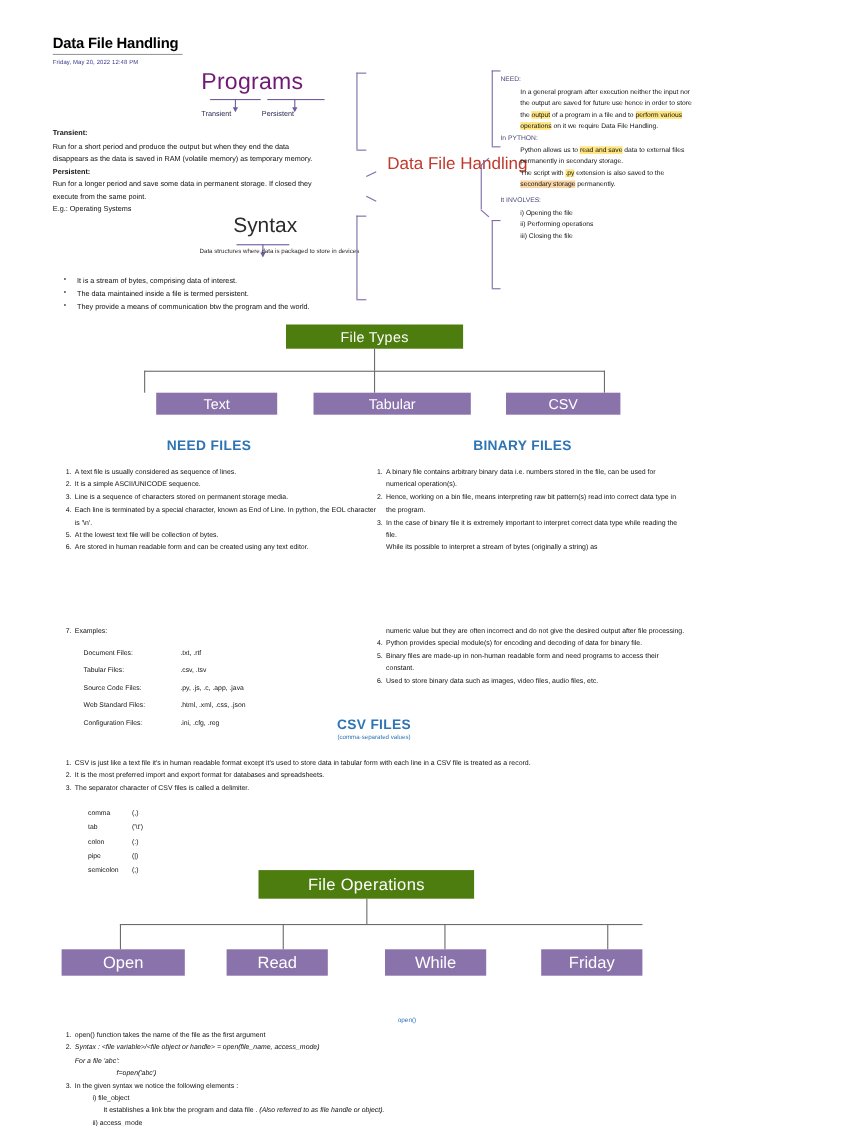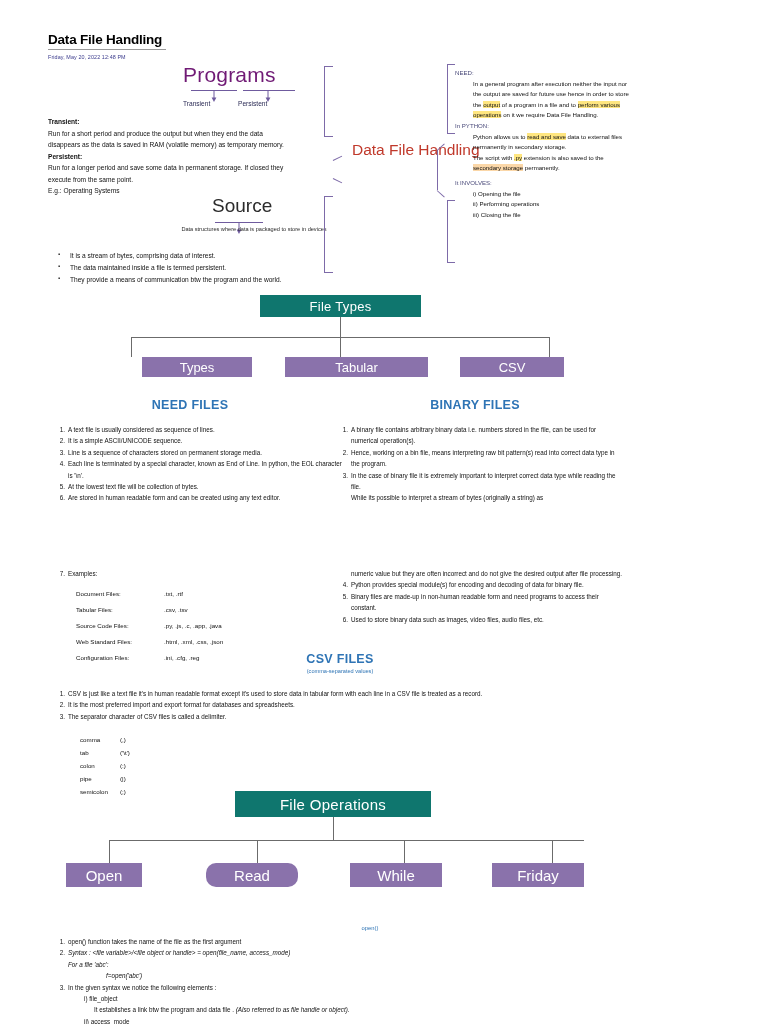--- a/index.html
+++ b/index.html
@@ -141,21 +141,21 @@
     line-height: 10.6px;
     color: #111;
   }
   #need-block .sect { color: #4a4a7a; }
   #need-block .ind { padding-left: 18px; }
   .hl-y { background: #ffe680; }
   .hl-o { background: #fbd7a8; }
 
   
   .node-blue {
-    background: #0f766e;
+    background: #4d7c0f;
     color: #ffffff;
     text-align: center;
     font-size: 13px;
     letter-spacing: 0.3px;
     display: flex; align-items: center; justify-content: center;
   }
   .node-purple {
     background: #8a72ab;
     color: #ffffff;
     text-align: center;
@@ -212,22 +212,22 @@
 
   
   #node-file-ops { left: 235px; top: 791px; width: 196px; height: 26px; font-size: 15px; }
   #fo-stem { left: 333px; top: 817px; width: 1px; height: 23px; }
   #fo-hbar { left: 109px; top: 840px; width: 475px; height: 1px; }
   #fo-d1 { left: 109px; top: 840px; width: 1px; height: 23px; }
   #fo-d2 { left: 257px; top: 840px; width: 1px; height: 23px; }
   #fo-d3 { left: 404px; top: 840px; width: 1px; height: 23px; }
   #fo-d4 { left: 552px; top: 840px; width: 1px; height: 23px; }
   .node-op { height: 24px; font-size: 15px; }
-  #node-open  { left: 66px;  top: 863px; width: 76px; }
-  #node-read  { left: 206px; top: 863px; width: 92px; border-radius: 10px; }
+  #node-open  { left: 56px;  top: 863px; width: 112px; }
+  #node-read  { left: 206px; top: 863px; width: 92px; }
   #node-write { left: 350px; top: 863px; width: 92px; }
   #node-close { left: 492px; top: 863px; width: 92px; }
 
   .ital { font-style: italic; }
 </style>
 </head>
 <body>
 
 <div class="page">
 
@@ -251,21 +251,21 @@
   <div class="abs" id="left-para">
     <div><b>Transient:</b></div>
     <div>Run for a short period and produce the output but when they end the data</div>
     <div>disappears as the data is saved in RAM (volatile memory) as temporary memory.</div>
     <div><b>Persistent:</b></div>
     <div>Run for a longer period and save some data in permanent storage. If closed they</div>
     <div>execute from the same point.</div>
     <div>E.g.: Operating Systems</div>
   </div>
 
-  <div class="abs" id="files-heading">Source</div>
+  <div class="abs" id="files-heading">Syntax</div>
   <div class="abs" id="files-ul"></div>
   <svg class="abs down-arrow" id="files-arrow" viewBox="0 0 8 12">
     <line x1="4" y1="0" x2="4" y2="9" stroke="#6f5b9e" stroke-width="1"></line>
     <polygon points="4,12 1.6,7.5 6.4,7.5" fill="#6f5b9e"></polygon>
   </svg>
   <div class="abs" id="files-sub">Data structures where data is packaged to store in devices</div>
   <div class="abs" id="files-bullets">
     <div class="bl">It is a stream of bytes, comprising data of interest.</div>
     <div class="bl">The data maintained inside a file is termed persistent.</div>
     <div class="bl">They provide a means of communication btw the program and the world.</div>
@@ -303,21 +303,21 @@
     <div class="ind">ii) Performing operations</div>
     <div class="ind">iii) Closing the file</div>
   </div>
 
   <div class="abs node-blue" id="node-file-types">File Types</div>
   <div class="abs conn" id="ft-stem"></div>
   <div class="abs conn" id="ft-hbar"></div>
   <div class="abs conn" id="ft-d1"></div>
   <div class="abs conn" id="ft-d2"></div>
   <div class="abs conn" id="ft-d3"></div>
-  <div class="abs node-purple" id="node-text">Types</div>
+  <div class="abs node-purple" id="node-text">Text</div>
   <div class="abs node-purple" id="node-binary">Tabular</div>
   <div class="abs node-purple" id="node-csv">CSV</div>
 
   <div class="abs sec-head" id="head-text-files">NEED FILES</div>
   <div class="abs olist" id="text-files-list">
     <div class="li"><span class="num">1.</span><span>A text file is usually considered as sequence of lines.</span></div>
     <div class="li"><span class="num">2.</span><span>It is a simple ASCII/UNICODE sequence.</span></div>
     <div class="li"><span class="num">3.</span><span>Line is a sequence of characters stored on permanent storage media.</span></div>
     <div class="li"><span class="num">4.</span><span>Each line is terminated by a special character, known as End of Line. In python, the EOL character is '\n'.</span></div>
     <div class="li"><span class="num">5.</span><span>At the lowest text file will be collection of bytes.</span></div>

